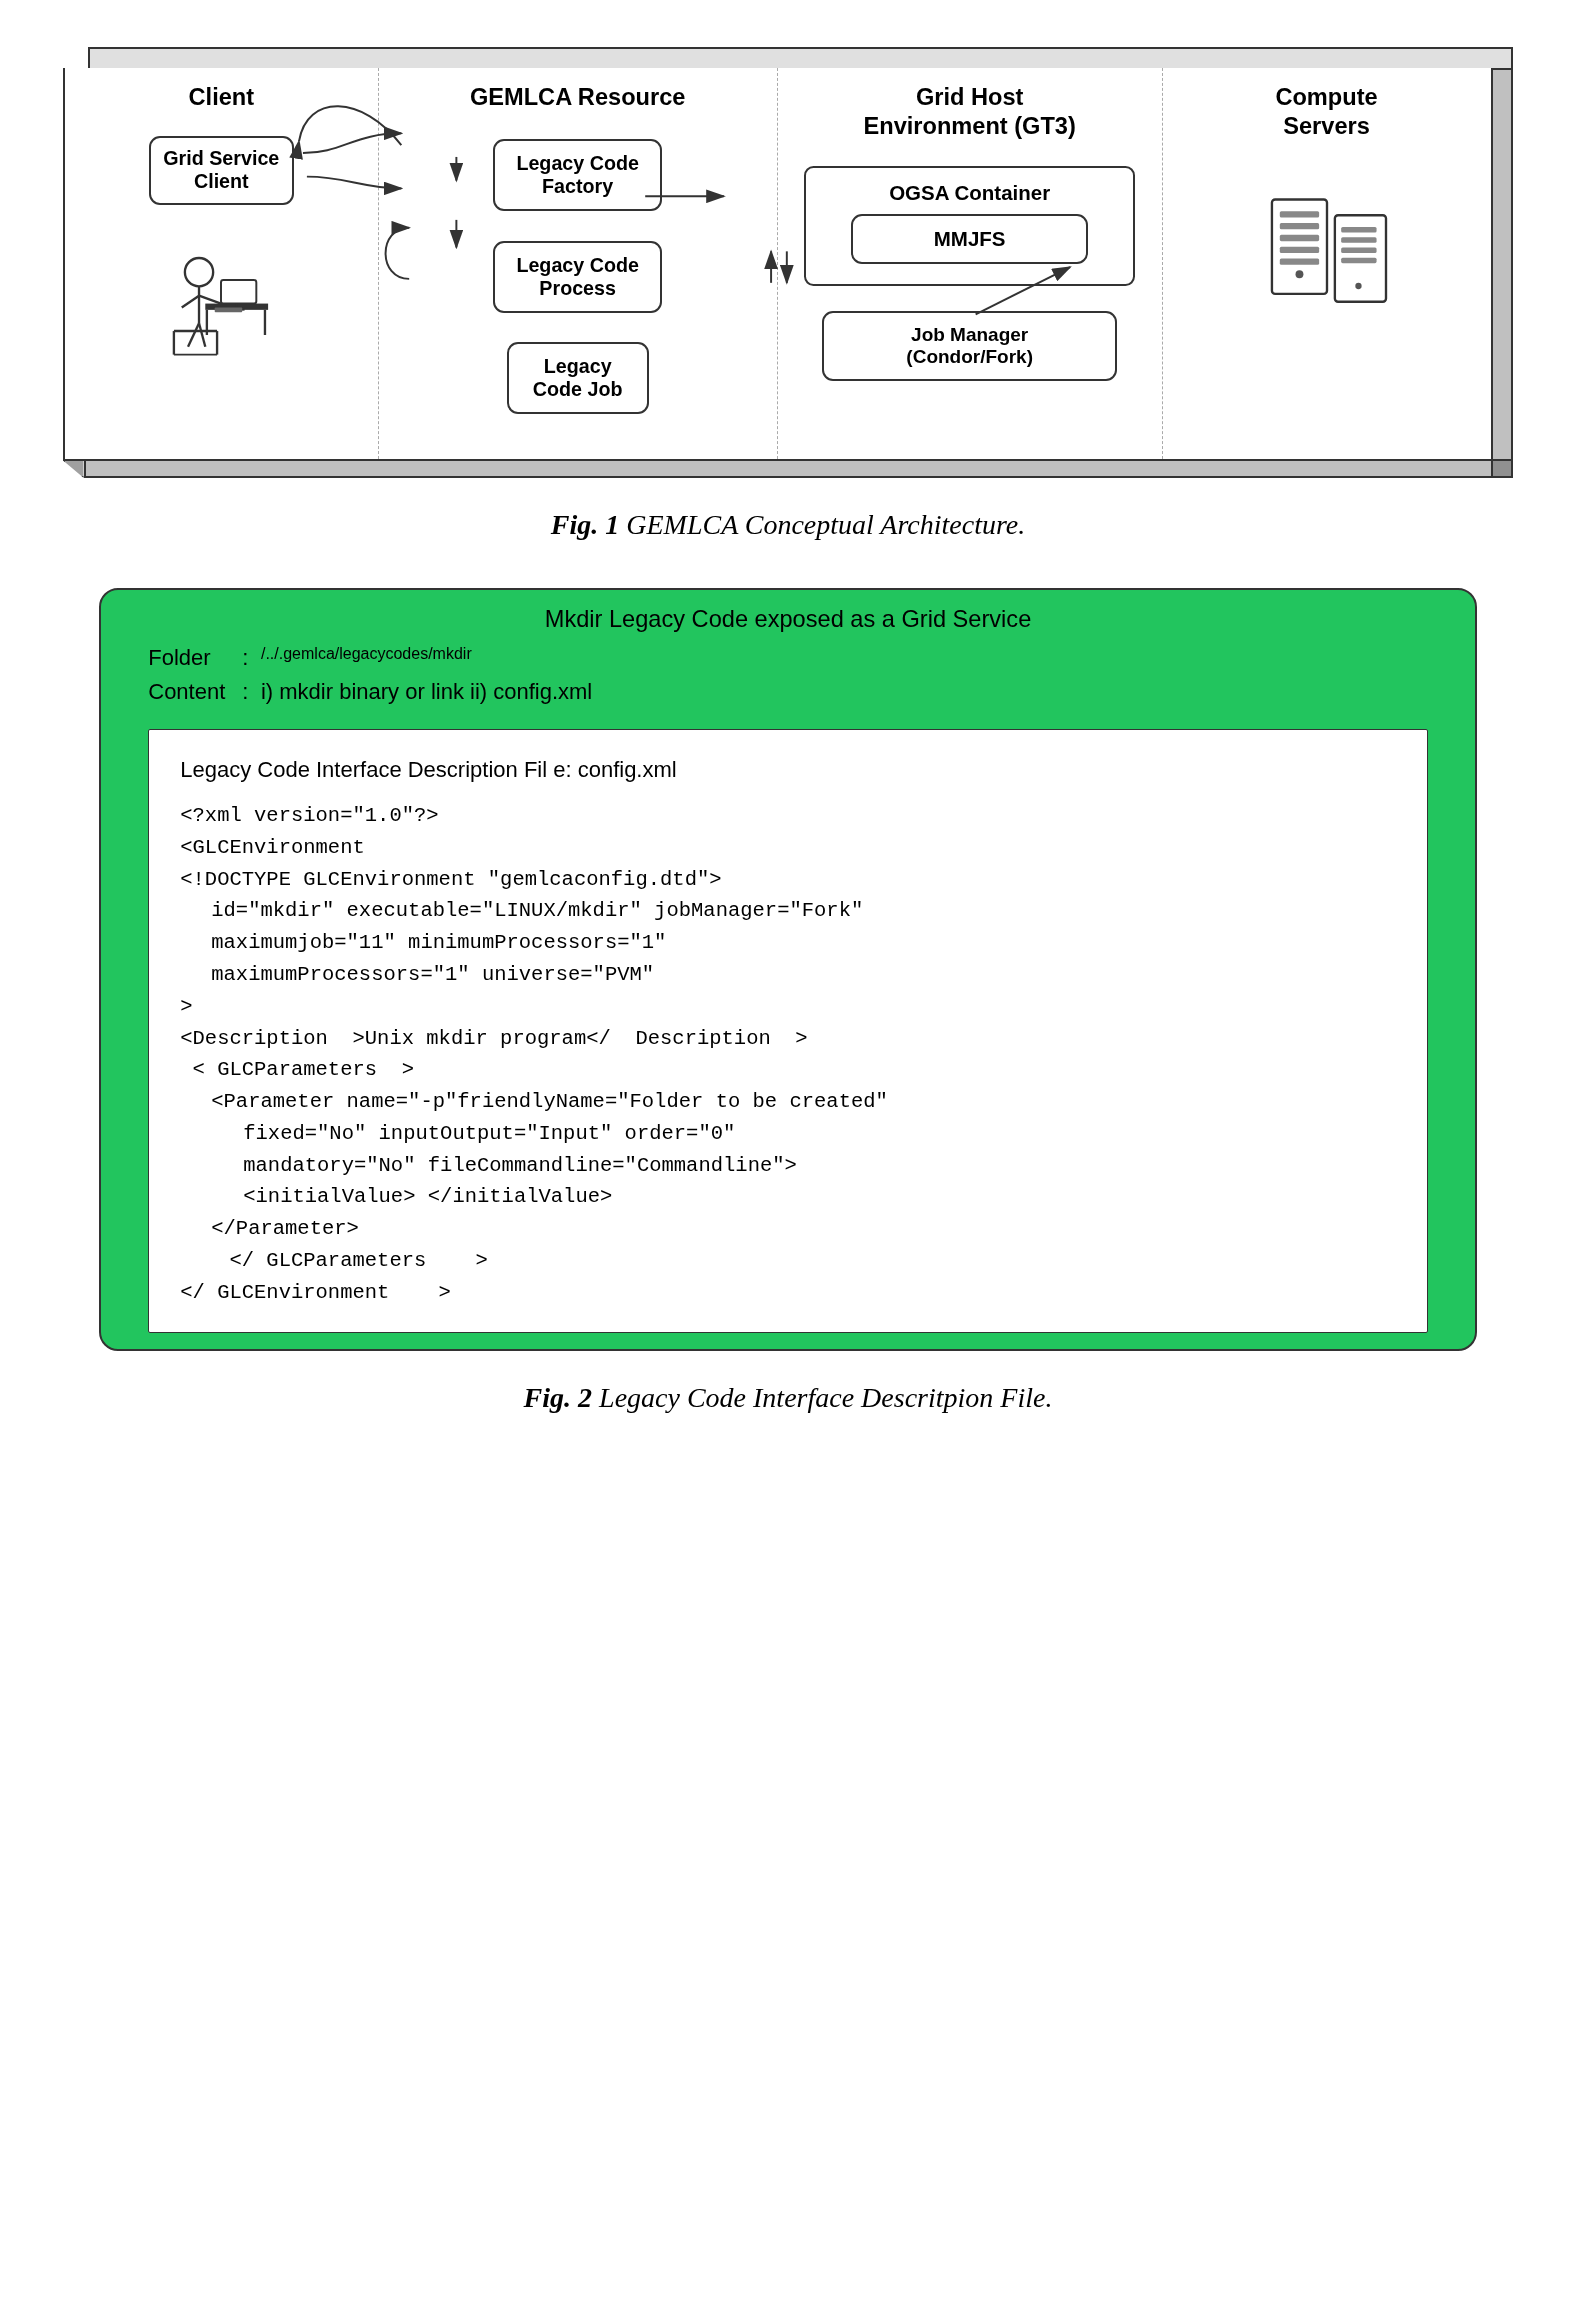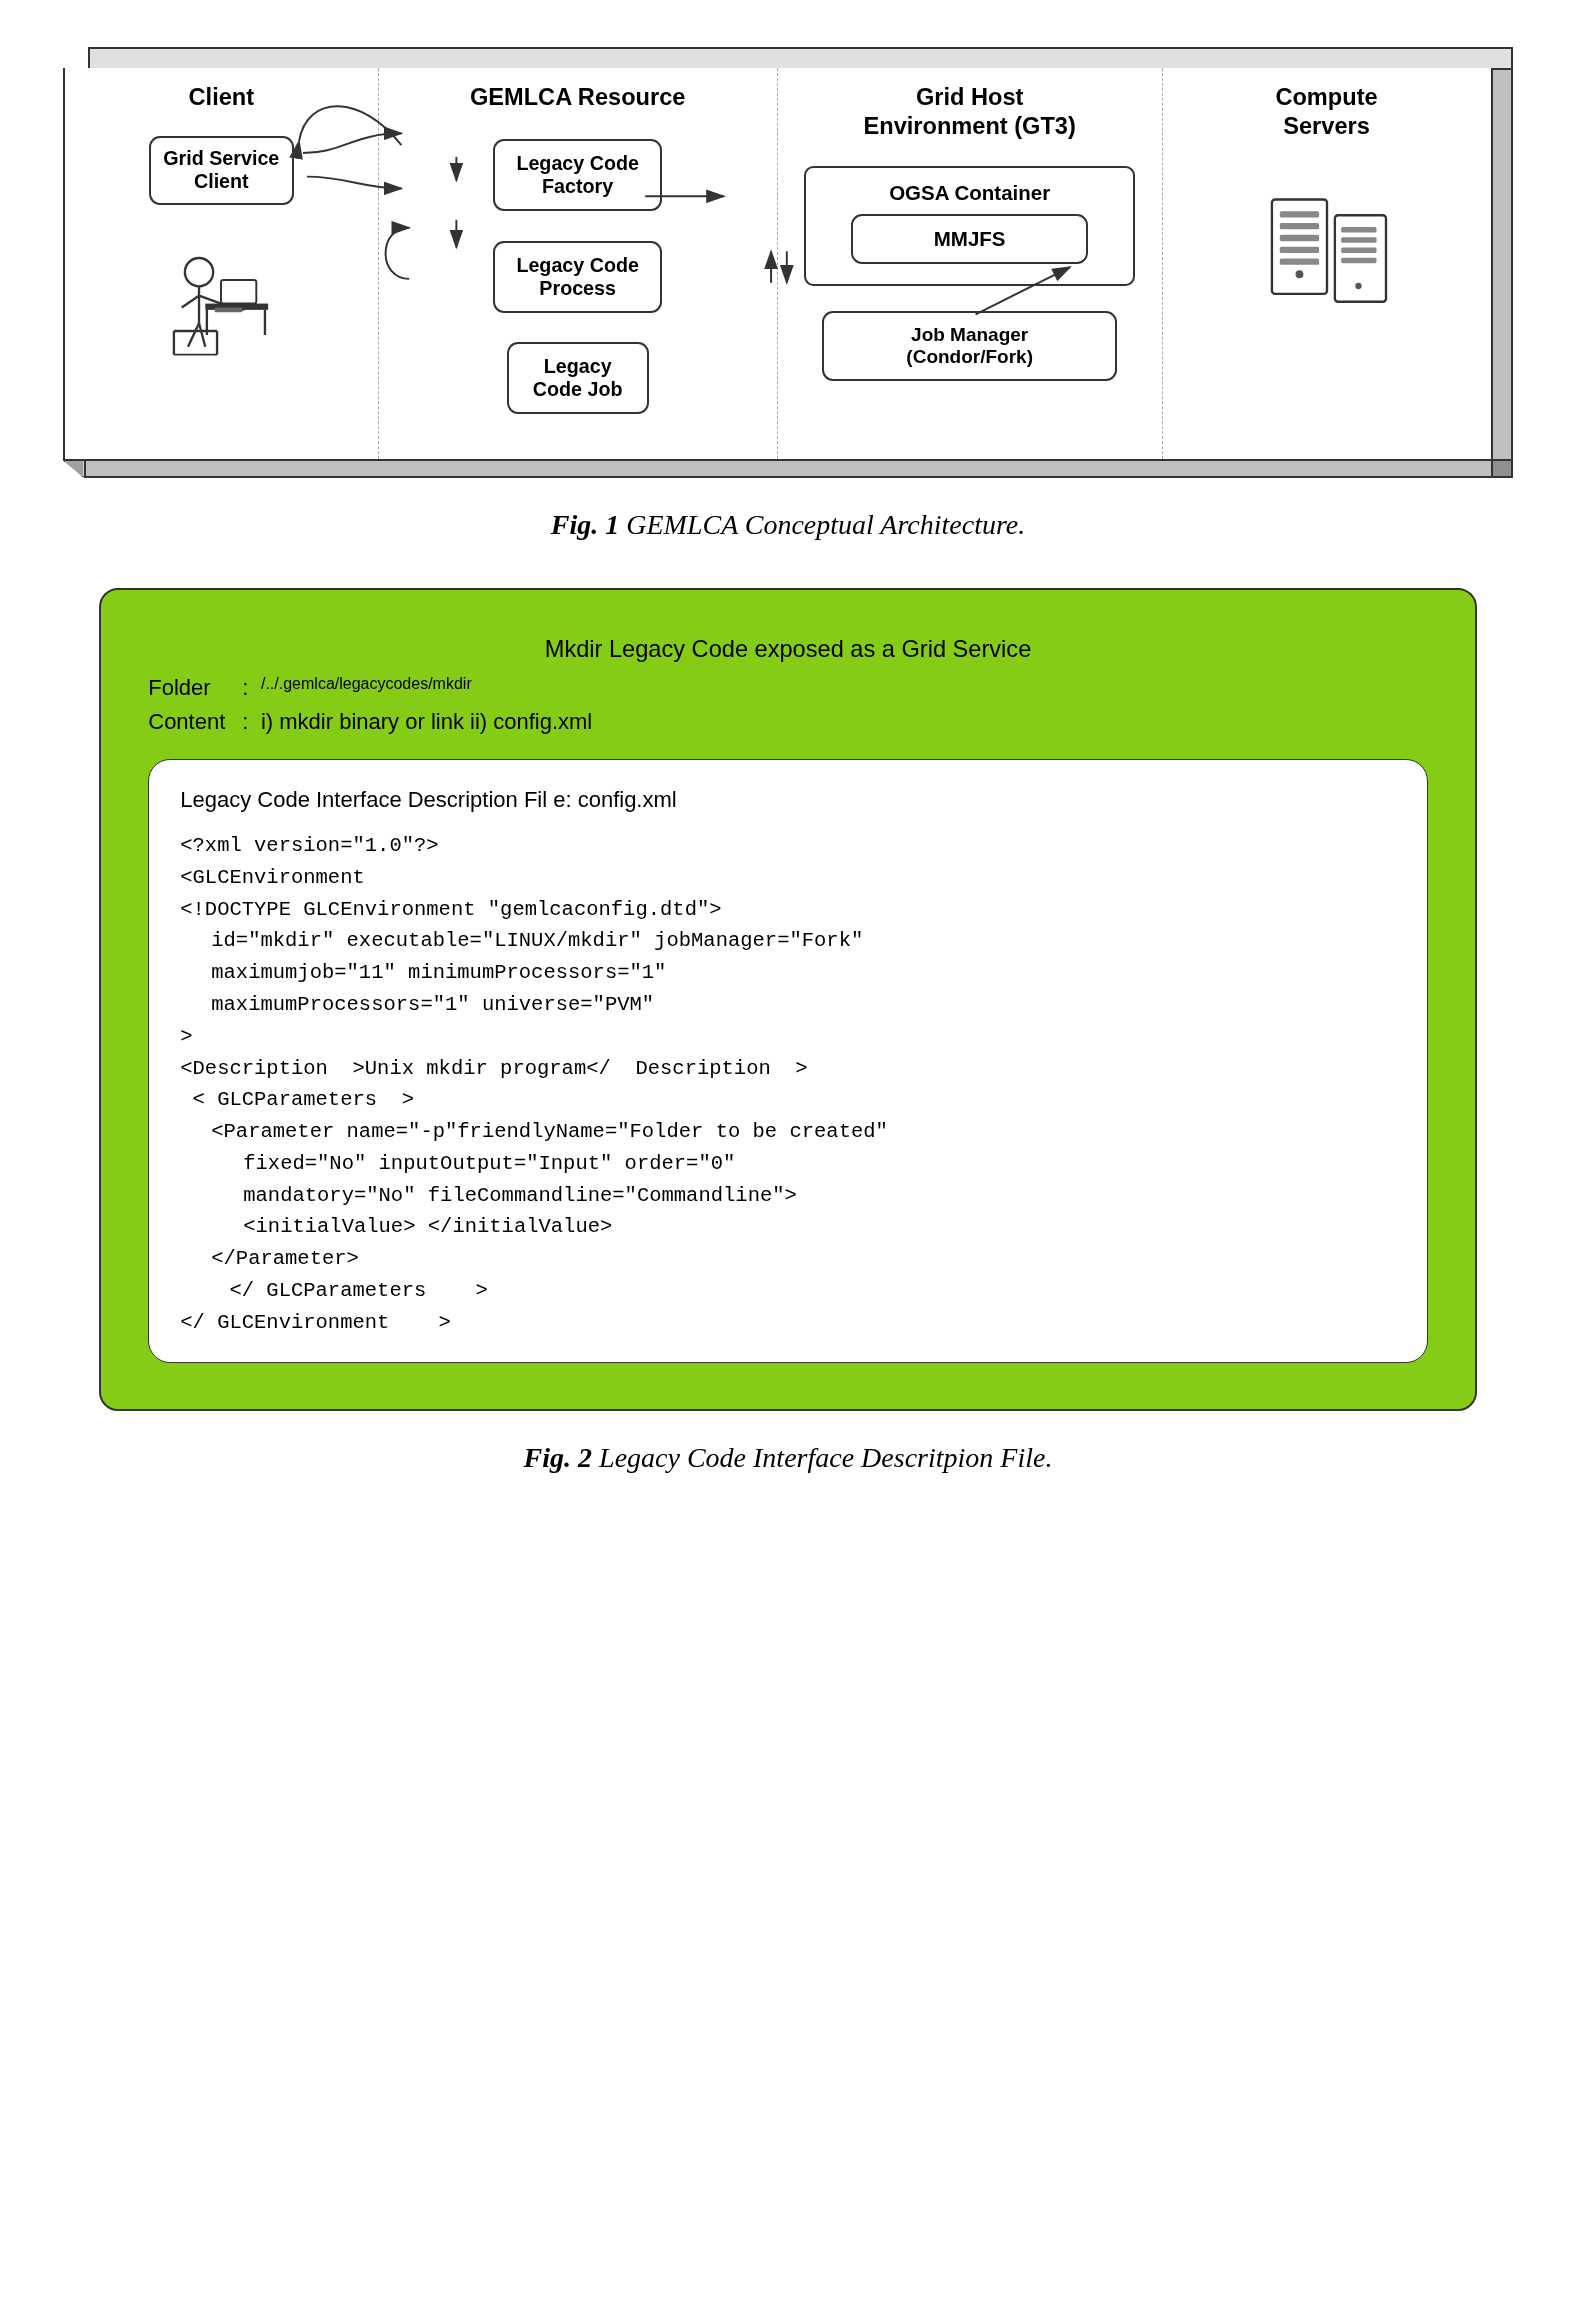--- a/index.html
+++ b/index.html
@@ -29,36 +29,36 @@
 
     .fig-caption .fig-num {
       font-weight: bold;
       font-style: italic;
     }
 
     
     .fig2-outer {
       border: 2.4px solid #333;
       border-radius: 19px;
-      padding: 46px 47px;
+      padding: 16px 47px;
       margin: 0 auto 31px;
       width: 95%;
-      background: #84cc16;
+      background: #22c55e;
     }
 
     .fig2-header-line {
       font-size: 23.6px;
       font-family: Arial, sans-serif;
       margin-bottom: 12.6px;
       text-align: center;
     }
 
     .fig2-inner {
       border: 1.6px solid #333;
-      border-radius: 22px;
+      border-radius: 2px;
       padding: 23.6px 31px;
       font-family: 'Courier New', Courier, monospace;
       font-size: 20.5px;
       line-height: 1.55;
       background: #fff;
     }
 
     .fig2-inner-title {
       font-size: 22px;
       font-family: Arial, sans-serif;

